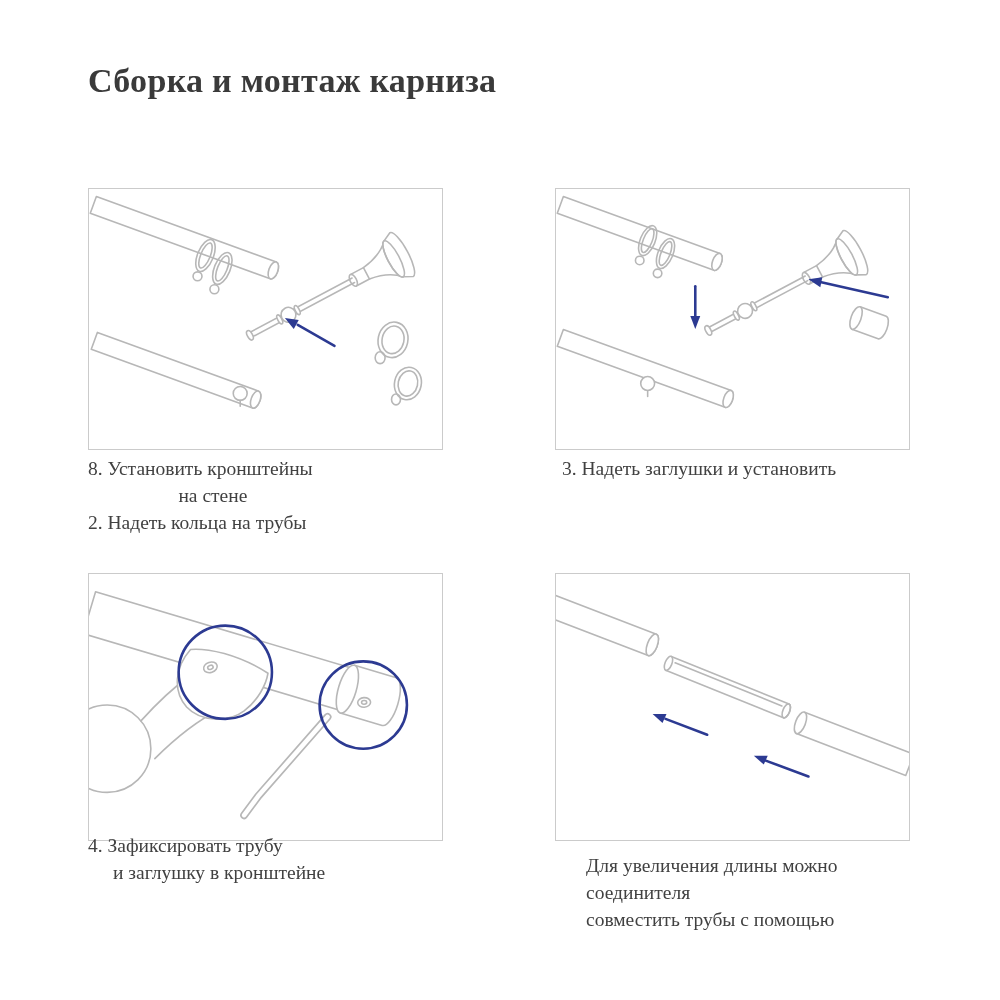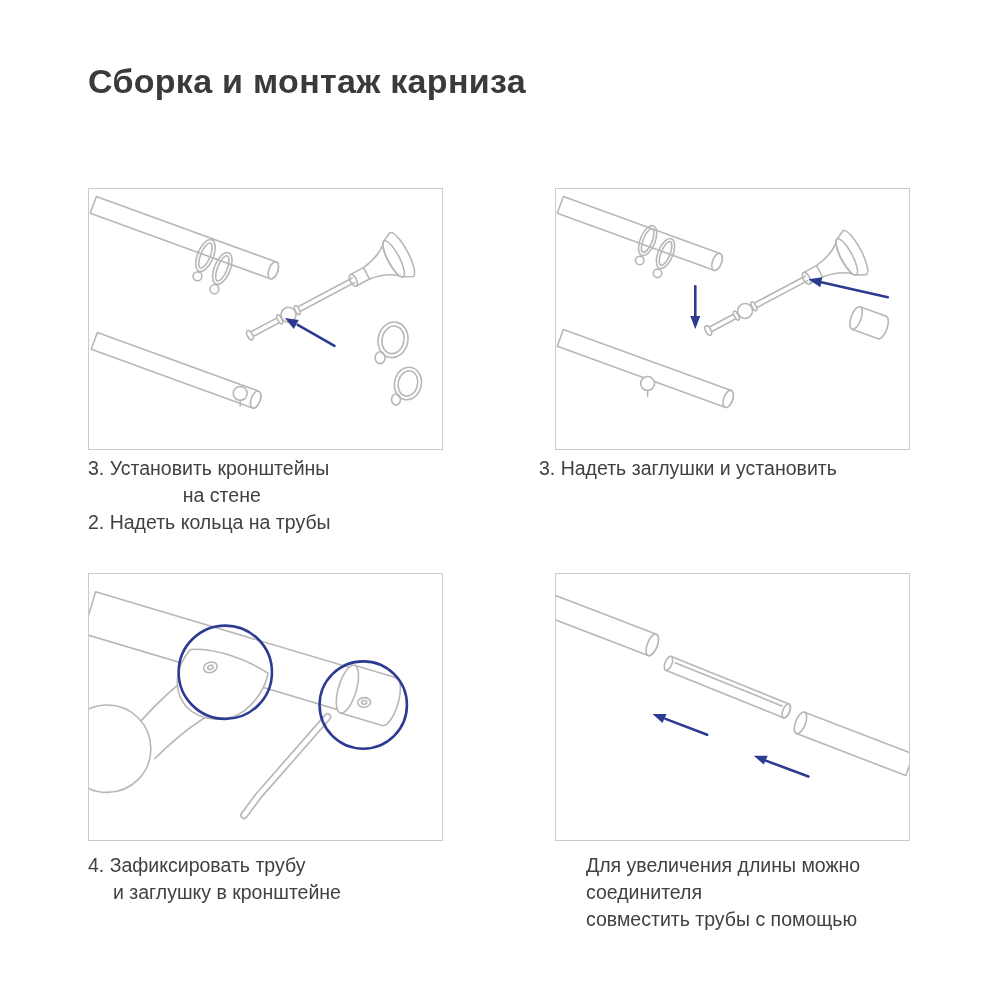--- a/index.html
+++ b/index.html
@@ -1,42 +1,42 @@
 <!DOCTYPE html>
 <html style="--accent: #2c3a92; --line: #b7b7b7; --text: #414141; --title: #3a3a3a; --panel-border: #cbcbcb; --bg: #ffffff;"><head>
 <meta charset="utf-8">
 <style>
   * { margin:0; padding:0; box-sizing:border-box; }
   html, body { background:#ffffff; }
   .page {
     position:relative; width:1000px; height:976px; overflow:hidden;
     background:var(--bg, #ffffff);
-    font-family:Liberation Sans, sans-serif;
+    font-family:Liberation Serif, serif;
   }
   .title {
     position:absolute; left:88px; top:62px;
     font-size:34px; font-weight:700; letter-spacing:0.3px;
     color:var(--title, #3a3a3a);
   }
   .panel {
     position:absolute; background:var(--bg, #ffffff);
     border:1px solid var(--panel-border, #cbcbcb);
   }
   .panel svg { display:block; width:100%; height:100%; }
   .p1 { left:88px;  top:188px; width:355px; height:262px; }
   .p2 { left:555px; top:188px; width:355px; height:262px; }
   .p3 { left:88px;  top:573px; width:355px; height:268px; }
   .p4 { left:555px; top:573px; width:355px; height:268px; }
   .caption {
     position:absolute; font-size:19.5px; line-height:27px;
     color:var(--text, #414141);
   }
   .c1 { left:88px;  top:455px; }
-  .c2 { left:539px; top:455px; }
-  .c3 { left:88px;  top:852px; }
+  .c2 { left:562px; top:455px; }
+  .c3 { left:88px;  top:832px; }
   .c4 { left:555px; top:852px;margin-left:31px; }
   .cap-line.indent { padding-left:25px;text-align:center; }
 
   
   .art, .artf {
     stroke:var(--line, #b7b7b7); stroke-width:1.6;
     stroke-linecap:round; stroke-linejoin:round;
   }
   .art  { fill:none; }
   .artf { fill:#ffffff; }
@@ -235,21 +235,21 @@
         <polygon class="blue-fill" points="97,141 111,141 107,150"></polygon>
       </g>
       <g>
         <path class="blue-stroke" d="M254,204 L211,188"></path>
         <polygon class="blue-fill" points="199,183 213,183 209,192"></polygon>
       </g>
     </svg>
   </section>
 
   <div class="caption c1">
-    <div class="cap-line">3. Установить кронштейны</div>
+    <div class="cap-line">8. Установить кронштейны</div>
     <div class="cap-line indent">на стене</div>
     <div class="cap-line">2. Надеть кольца на трубы</div>
   </div>
 
   <div class="caption c2">
     <div class="cap-line">3. Надеть заглушки и установить</div>
   </div>
 
   <div class="caption c3">
     <div class="cap-line">4. Зафиксировать трубу</div>

